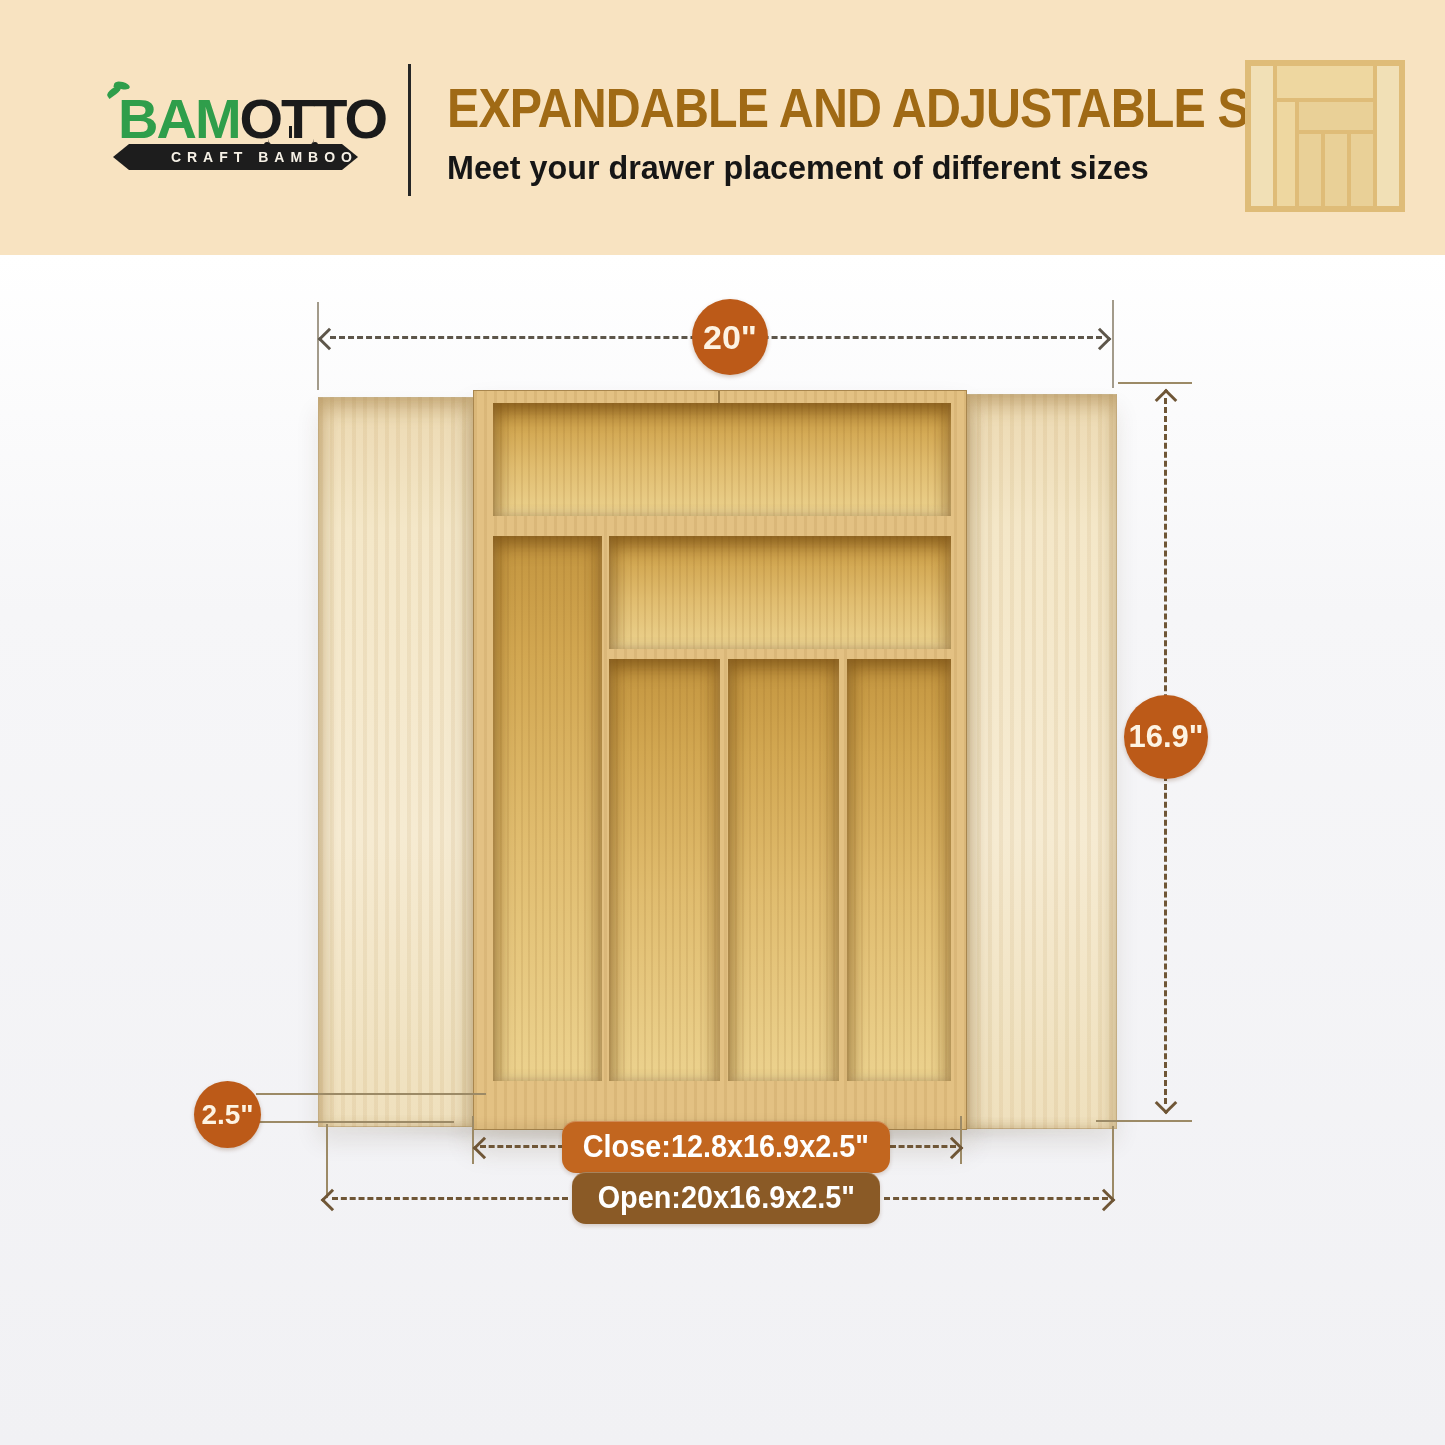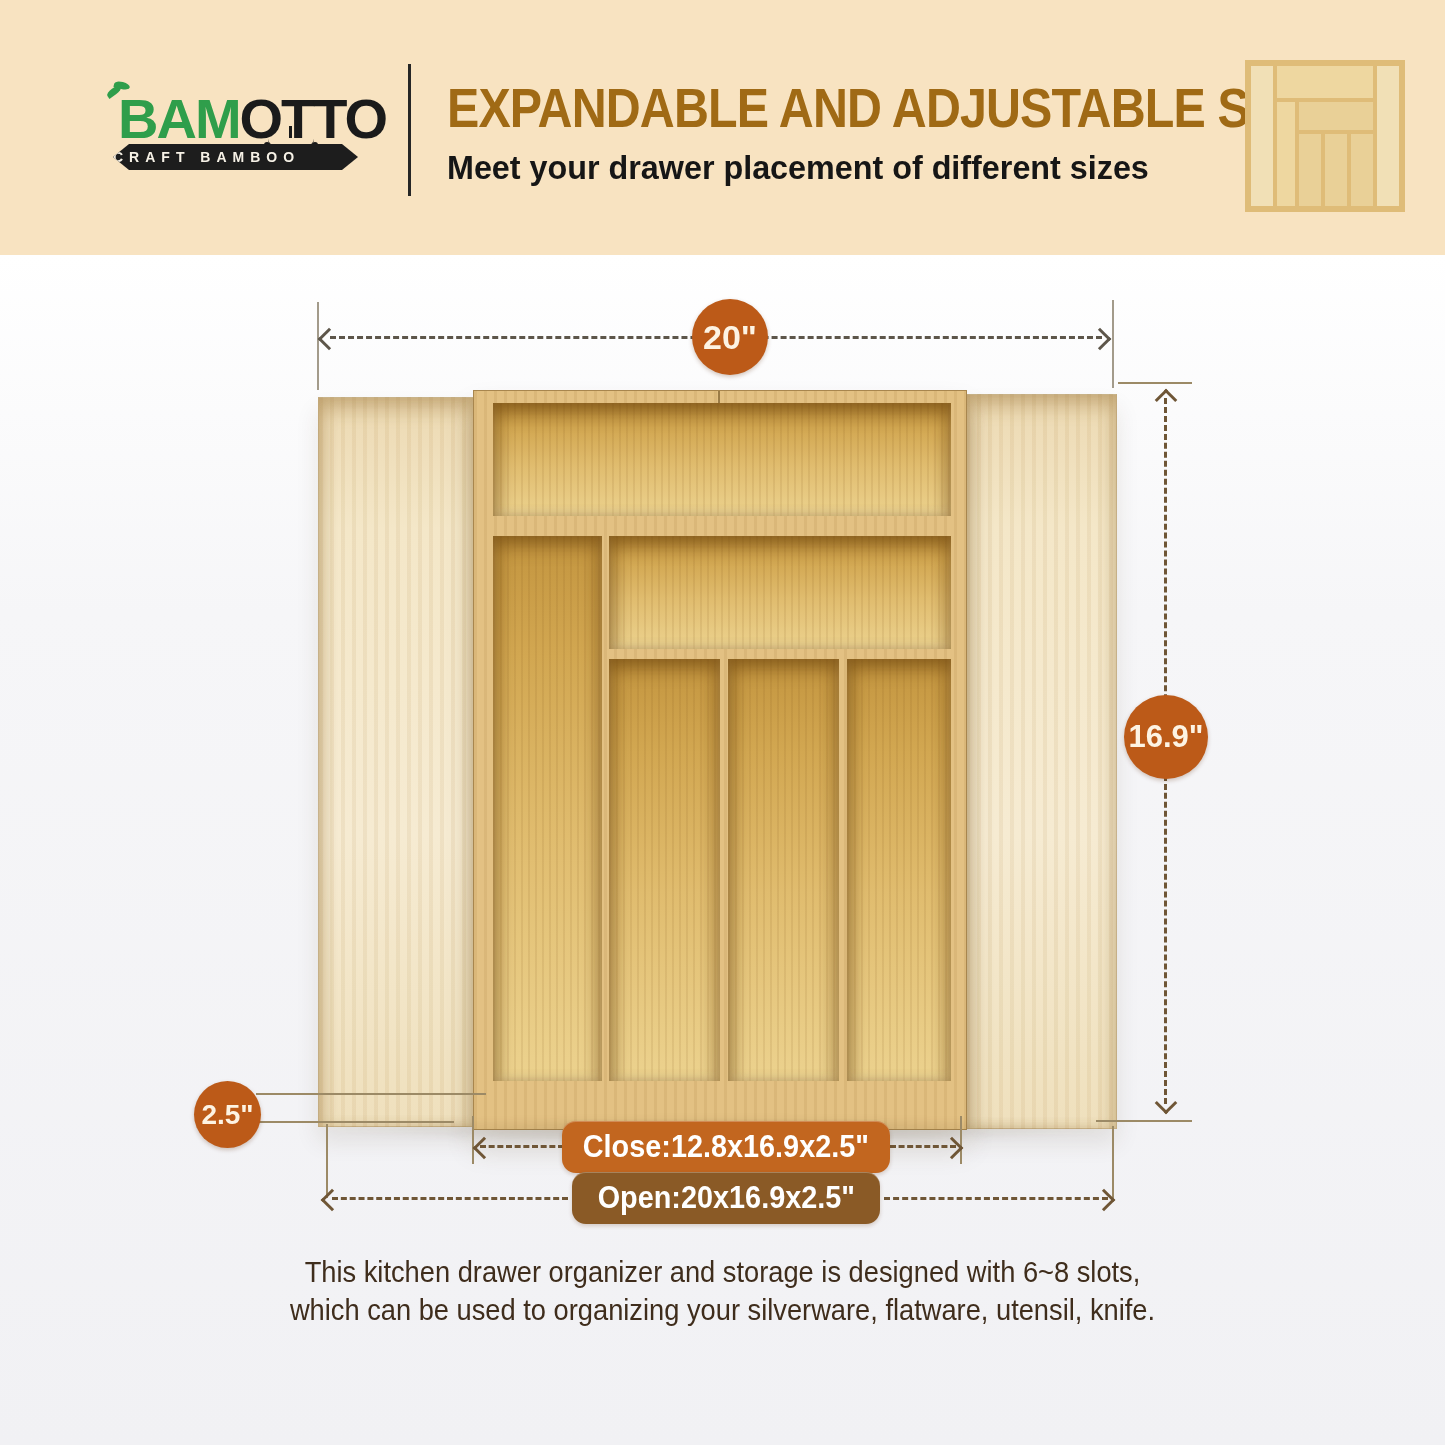--- a/index.html
+++ b/index.html
@@ -15,21 +15,21 @@
   .leaf{position:absolute;width:16px;height:7px;background:#2f9e4b;border-radius:50% 50% 50% 0;}
   .leaf1{left:-12px;top:2px;transform:rotate(-35deg);}
   .leaf2{left:-4px;top:-4px;transform:rotate(15deg);}
   .smile{position:absolute;left:150px;top:48px;width:46px;height:16px;
          border-bottom:4px solid #191919;border-radius:0 0 24px 24px / 0 0 16px 16px;}
   .smile::before,.smile::after{content:"";position:absolute;width:6px;height:6px;border-radius:50%;background:#191919;top:8px;}
   .smile::before{left:-4px;} .smile::after{right:-4px;}
   .smile .stem{position:absolute;left:21px;top:-8px;width:3px;height:12px;background:#191919;}
   .ribbon{position:absolute;left:-5px;top:58px;width:245px;height:26px;background:#1d1d1d;
           clip-path:polygon(0 50%,16px 0,calc(100% - 16px) 0,100% 50%,calc(100% - 16px) 100%,16px 100%);
-          display:flex;align-items:center;justify-content:flex-start;}
+          display:flex;align-items:center;justify-content:flex-end;}
   .ribbon span{color:#f6f1e6;font-size:14px;font-weight:bold;letter-spacing:6px;}
   .vdivider{position:absolute;left:408px;top:64px;width:3px;height:132px;background:#262626;}
   .headings{position:absolute;left:447px;top:76px;width:800px;}
   .h1{font-size:55px;font-weight:bold;color:#a06a15;letter-spacing:-1px;
       transform:scaleX(.88);transform-origin:left center;white-space:nowrap;}
   .h2{margin-top:8px;font-size:34px;font-weight:bold;color:#161616;letter-spacing:0;
       transform:scaleX(.95);transform-origin:left center;white-space:nowrap;}
   .thumb{position:absolute;left:1245px;top:60px;}
 
   
@@ -189,19 +189,15 @@
     <div class="abs tick b" style="left:326px;top:869px;width:2px;height:74px;"></div>
     <div class="abs tick b" style="left:1112px;top:871px;width:2px;height:72px;"></div>
     <div class="abs dash-h brown" style="left:332px;top:942px;width:236px;"></div>
     <div class="abs dash-h brown" style="left:884px;top:942px;width:224px;"></div>
     <div class="ch brown left" style="left:324px;top:937px;"></div>
     <div class="ch brown right" style="left:1096px;top:937px;"></div>
     <div class="pill pill-open">
         <span>Open:20x16.9x2.5"</span>
       </div>
 
-    <div class="desc">
-      <div>This kitchen drawer organizer and storage is designed with 6~8 slots,</div>
-      <div>which can be used to organizing your silverware, flatware, utensil, knife.</div>
-    </div>
 
   </main>
 </div>
 
 </body></html>

